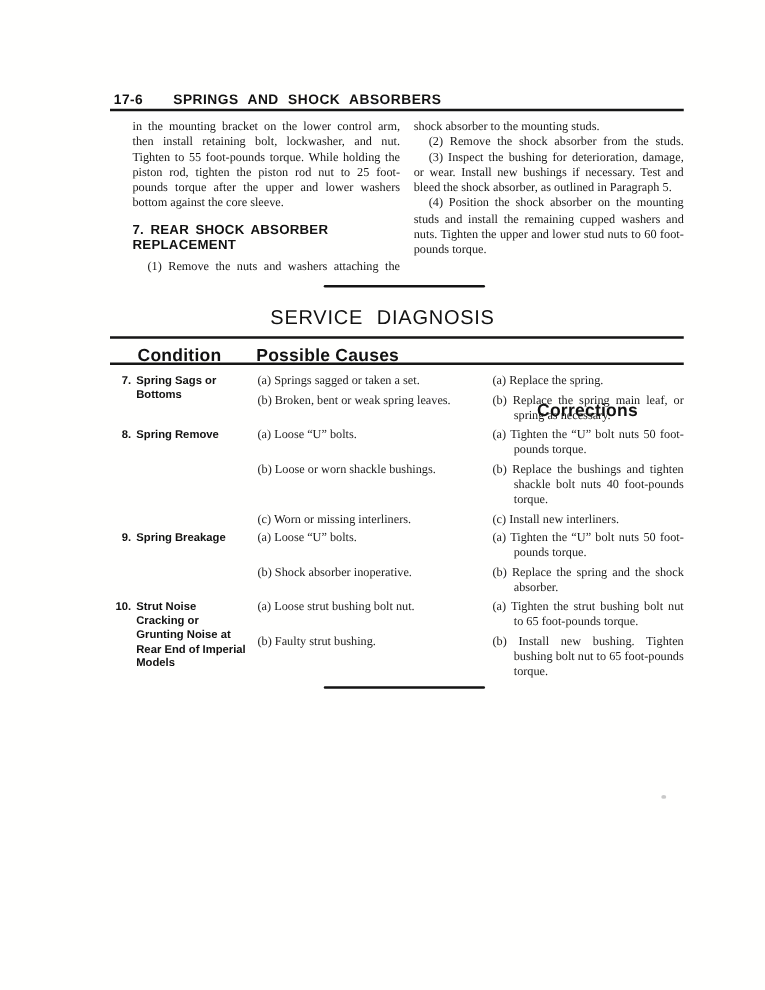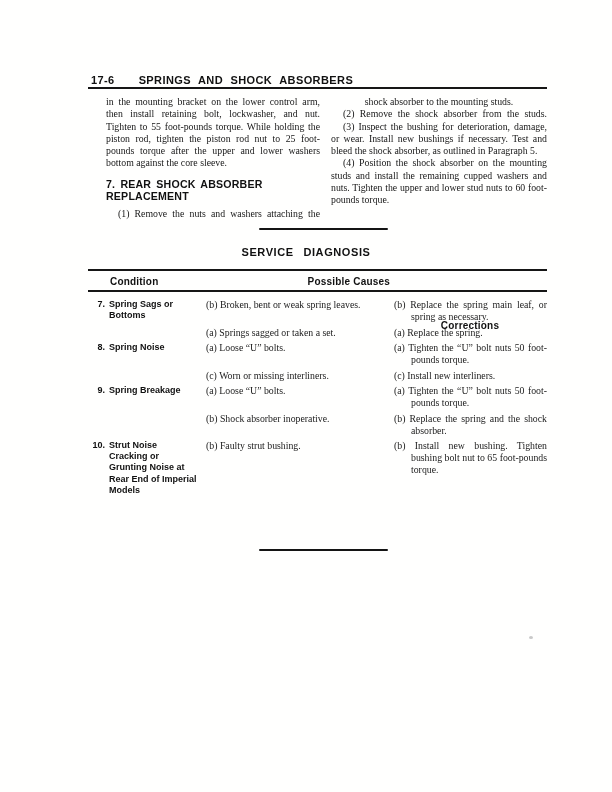--- a/index.html
+++ b/index.html
@@ -21,51 +21,51 @@
   }
   .page-header .chapter { word-spacing:4px; }
   .rule { position:absolute; background:#161616; }
   .header-rule { left:88px; top:87px; width:459px; height:2px; }
 
   
   .col { position:absolute; top:96px; font-size:9.8px; line-height:12.3px; color:#161616; }
   .col-left  { left:106px;  width:214px; }
   .col-right { left:331px; width:216px; }
   .col p { text-align:justify; }
-  .col p.noj { text-align:center; }
+  .col p.noj { text-align:left; }
   .indent { text-indent:12px; }
   .force-last { text-align-last:justify; }
   .section-heading {
     font-family:"Liberation Sans", sans-serif; font-weight:bold;
     font-size:10.6px; letter-spacing:0.2px; word-spacing:2px;
     margin:8px 0 6px 0; color:#111;
   }
 
   
   .short-rule { position:absolute; left:259px; width:129px; height:2px; background:#141414; border-radius:1px; }
   .short-rule.top { top:228px; }
   .short-rule.bottom { top:549px; }
 
   
   .diag-title {
     position:absolute; top:246px; left:0; width:612px; text-align:center;
-    font-family:"Liberation Sans", sans-serif; font-weight:bold;
-    font-size:11px; letter-spacing:0.6px; word-spacing:6px; color:#111;
+    font-family:"Liberation Sans", sans-serif; font-weight:normal;
+    font-size:16px; letter-spacing:0.6px; word-spacing:6px; color:#111;
   }
 
   
   .thead-rule-top { left:88px; top:269px; width:459px; height:2px; }
   .thead-rule-bottom { left:88px; top:290px; width:459px; height:1.6px; }
   .thead-label {
     position:absolute; top:276px;
     font-family:"Liberation Sans", sans-serif; font-weight:bold;
-    font-size:10px; letter-spacing:0.2px; color:#111;
+    font-size:14px; letter-spacing:0.2px; color:#111;
   }
   .th-condition { left:110px; }
-  .th-causes { left:205px; width:185px; text-align:right; }
+  .th-causes { left:205px; width:185px; text-align:left; }
   .th-corrections { left:393px; width:154px; text-align:center;margin-top:44px; }
 
   
   .table-body { position:absolute; left:90px; top:299px; width:457px; font-size:9.8px; line-height:12px; }
   .diag-row { display:flex; margin-bottom:3px; }
   .cell-num {
     width:15px; text-align:right; flex-shrink:0;
     font-family:"Liberation Sans", sans-serif; font-weight:bold; font-size:9px; line-height:11.2px; color:#111;
   }
   .cell-cond {
@@ -115,37 +115,41 @@
   <div class="thead-label th-corrections">Corrections</div>
   <div class="rule thead-rule-bottom"></div>
 
   <div class="table-body">
 
     <div class="diag-row">
       <div class="cell-num">7.</div>
       <div class="cell-cond">Spring Sags or Bottoms</div>
       <div class="pairs">
         <div class="pair">
+          <div class="cause"><span>(a)</span> <span>Springs sagged or taken a set.</span></div>
+          <div class="corr"><span>(a)</span> <span>Replace the spring.</span></div>
+        </div>
+        <div class="pair">
           <div class="cause"><span>(b)</span> <span>Broken, bent or weak spring leaves.</span></div>
           <div class="corr"><span>(b)</span> <span>Replace the spring main leaf, or spring as necessary.</span></div>
-        </div>
-        <div class="pair">
-          <div class="cause"><span>(a)</span> <span>Springs sagged or taken a set.</span></div>
-          <div class="corr"><span>(a)</span> <span>Replace the spring.</span></div>
         </div>
       </div>
     </div>
 
     <div class="diag-row">
       <div class="cell-num">8.</div>
-      <div class="cell-cond">Spring Noise</div>
+      <div class="cell-cond">Spring Remove</div>
       <div class="pairs">
         <div class="pair">
           <div class="cause"><span>(a)</span> <span>Loose “U” bolts.</span></div>
           <div class="corr"><span>(a)</span> <span>Tighten the “U” bolt nuts 50 foot-pounds torque.</span></div>
+        </div>
+        <div class="pair">
+          <div class="cause"><span>(b)</span> <span>Loose or worn shackle bushings.</span></div>
+          <div class="corr"><span>(b)</span> <span>Replace the bushings and tighten shackle bolt nuts 40 foot-pounds torque.</span></div>
         </div>
         <div class="pair">
           <div class="cause"><span>(c)</span> <span>Worn or missing interliners.</span></div>
           <div class="corr"><span>(c)</span> <span>Install new interliners.</span></div>
         </div>
       </div>
     </div>
 
     <div class="diag-row">
       <div class="cell-num">9.</div>
@@ -160,20 +164,24 @@
           <div class="corr"><span>(b)</span> <span>Replace the spring and the shock absorber.</span></div>
         </div>
       </div>
     </div>
 
     <div class="diag-row">
       <div class="cell-num">10.</div>
       <div class="cell-cond">Strut Noise Cracking or Grunting Noise at Rear End of Imperial Models</div>
       <div class="pairs">
         <div class="pair">
+          <div class="cause"><span>(a)</span> <span>Loose strut bushing bolt nut.</span></div>
+          <div class="corr"><span>(a)</span> <span>Tighten the strut bushing bolt nut to 65 foot-pounds torque.</span></div>
+        </div>
+        <div class="pair">
           <div class="cause"><span>(b)</span> <span>Faulty strut bushing.</span></div>
           <div class="corr"><span>(b)</span> <span>Install new bushing. Tighten bushing bolt nut to 65 foot-pounds torque.</span></div>
         </div>
       </div>
     </div>
 
   </div>
 
   <div class="short-rule bottom"></div>
   <div class="speck"></div>

